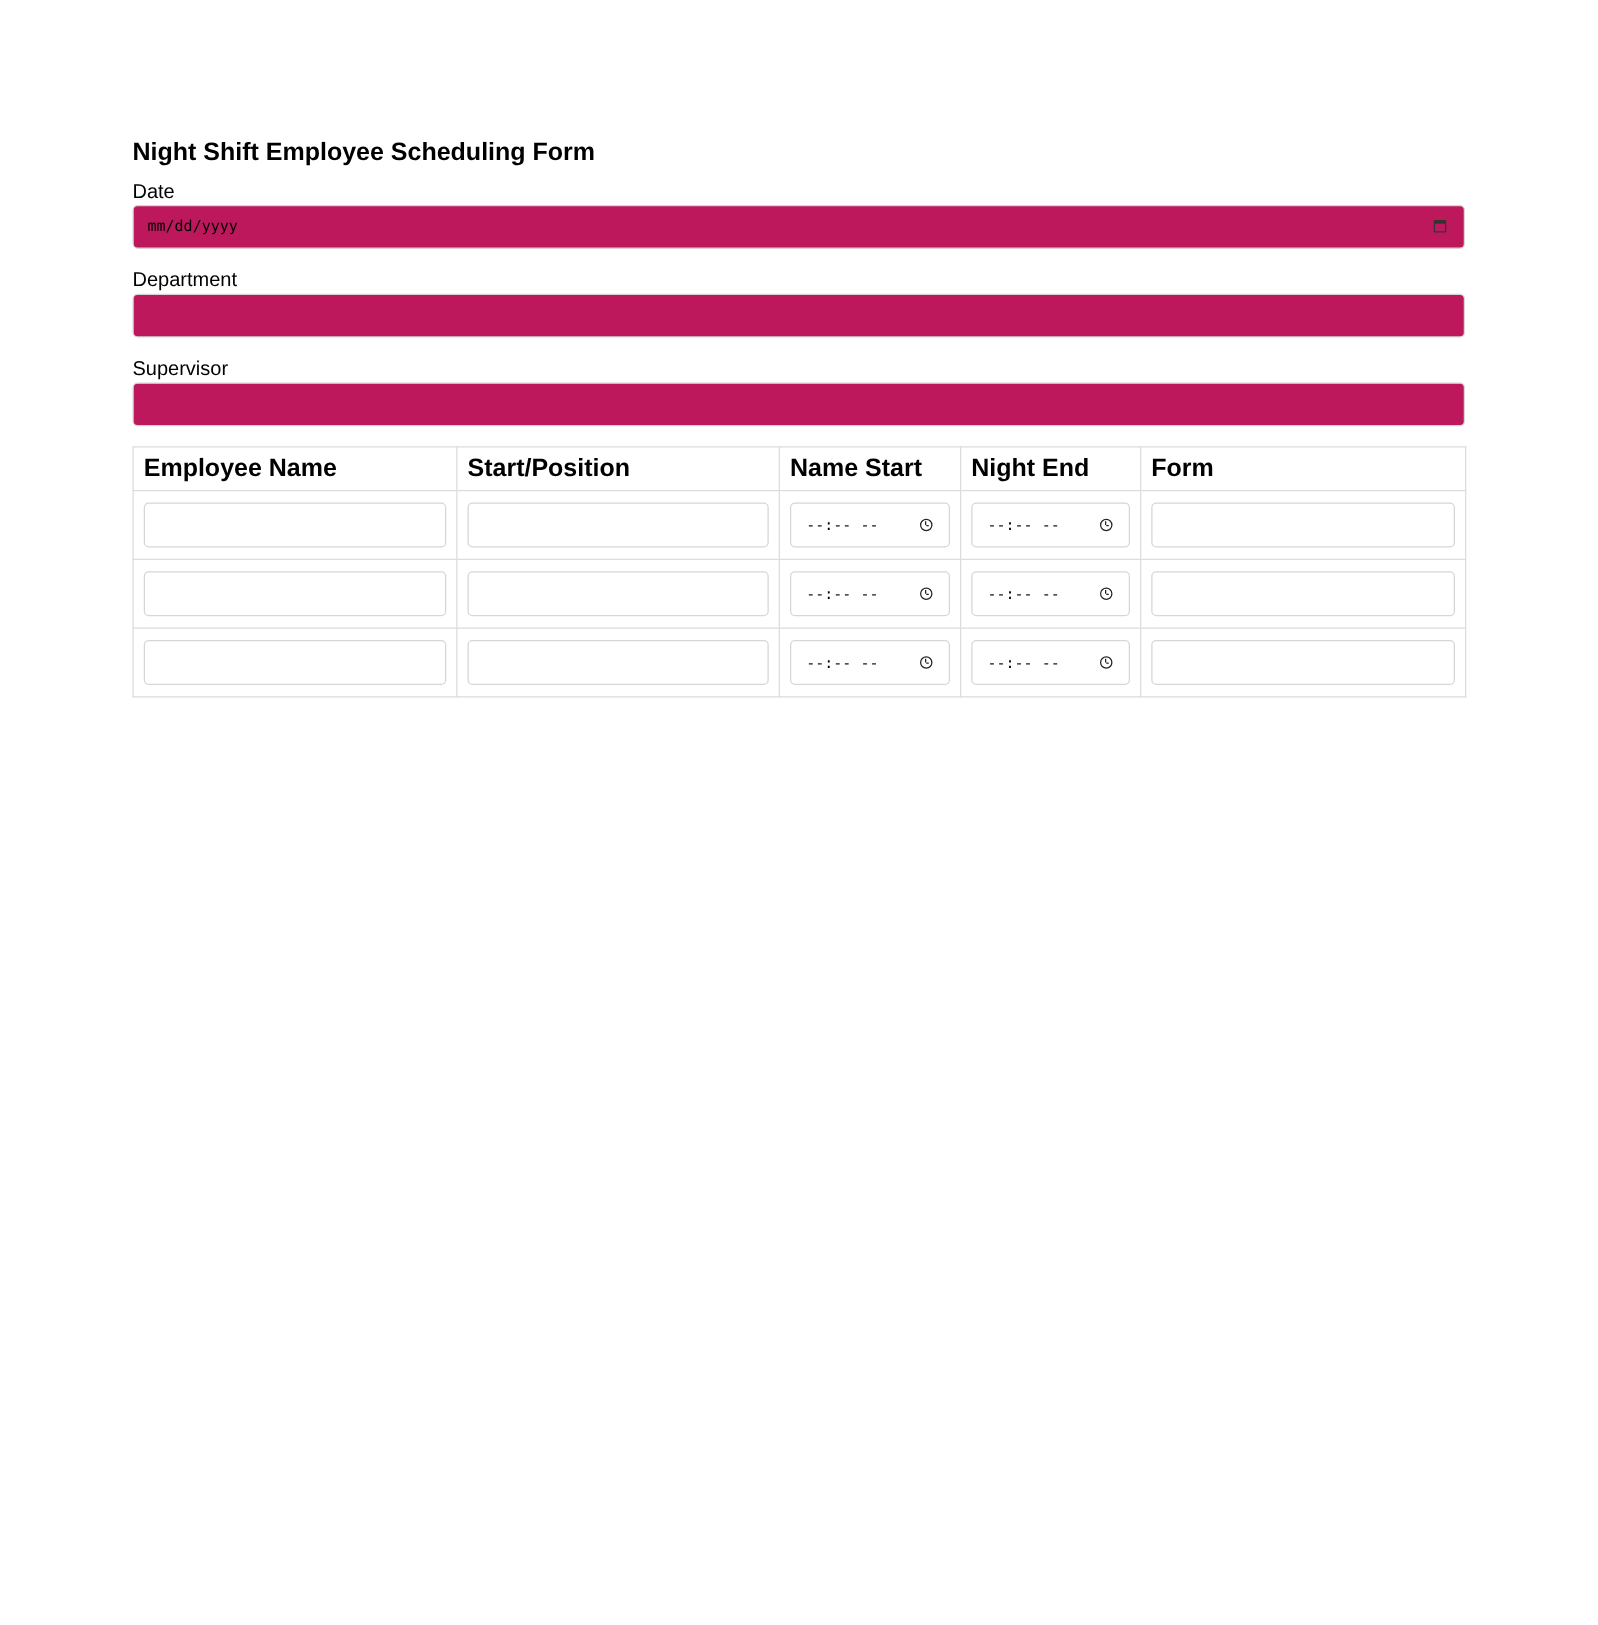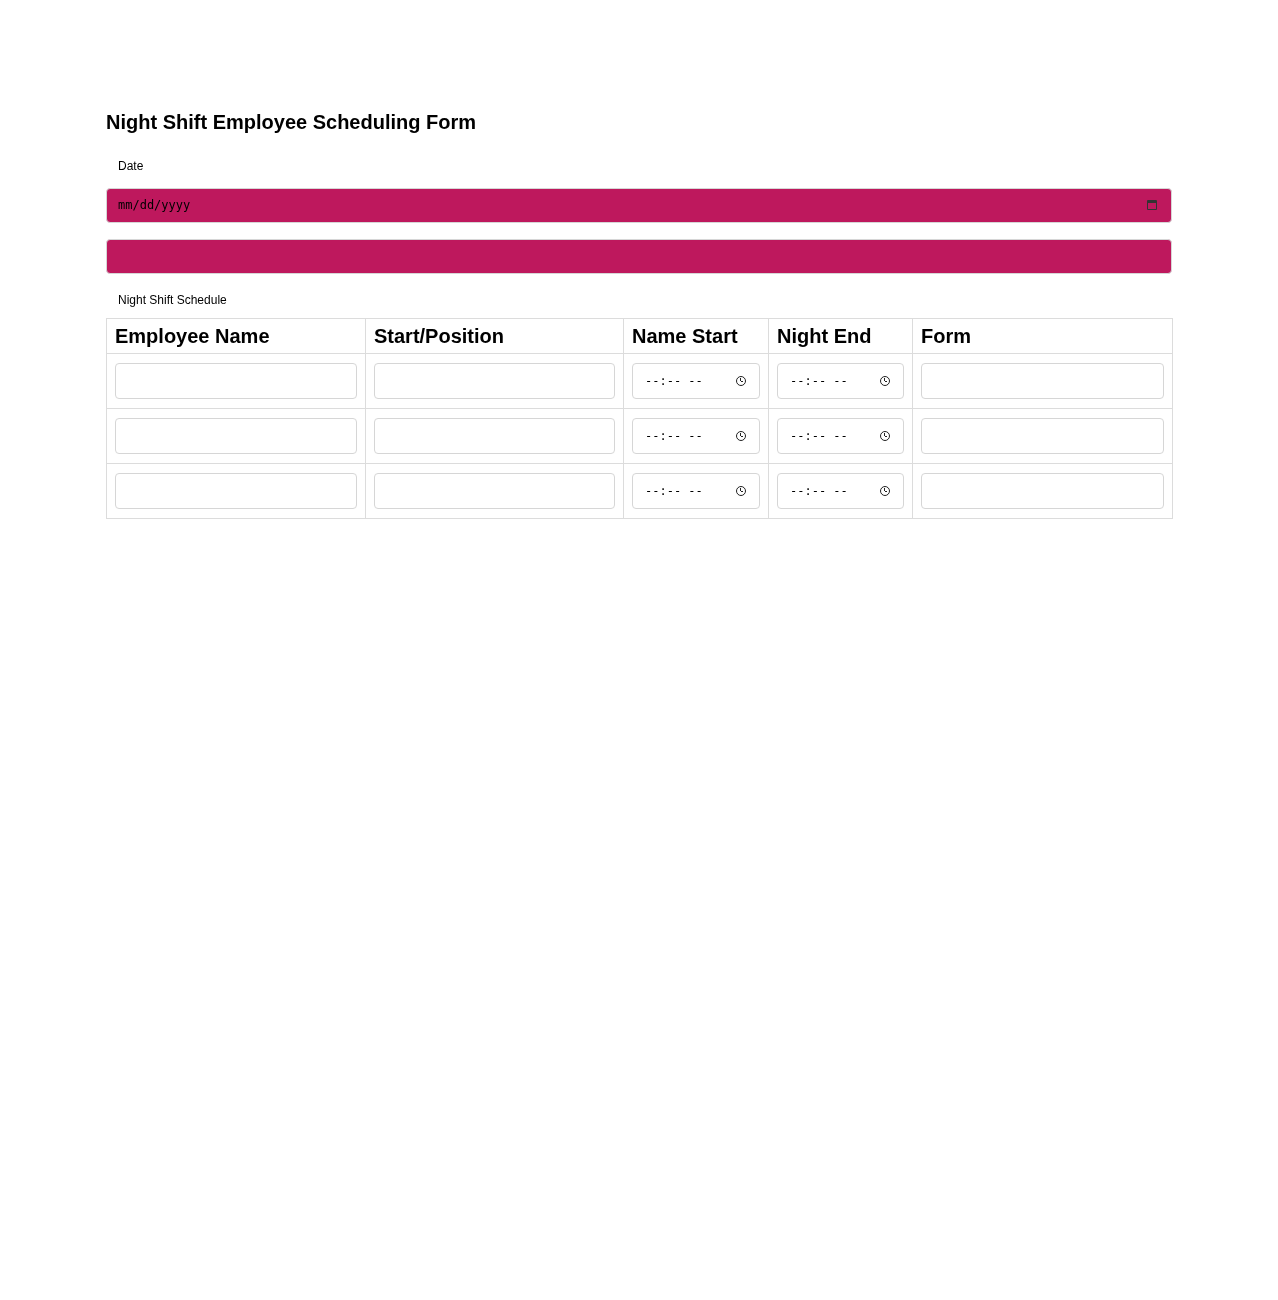--- a/index.html
+++ b/index.html
@@ -1,19 +1,19 @@
 <!DOCTYPE html>
 <html><head>
 <meta charset="utf-8">
 <style>
   html, body { margin: 0; padding: 0; background: #ffffff; }
   body { font-family: "Liberation Sans", sans-serif; color: #000; width: 1278px; height: 1300px; position: relative; }
   .container { position: absolute; left: 106px; top: 100px; width: 1066px; }
   h1 { font-size: 20px; font-weight: bold; margin: 0; line-height: 44px; height: 44px; }
-  label.lbl { display: block; font-size: 12px; line-height: 20px; margin: 12px; }
+  label.lbl { display: block; font-size: 16px; line-height: 20px; margin: 0; }
   .field { margin-bottom: 16px; }
   .inp { box-sizing: border-box; width: 100%; height: 35px; border: 1px solid #d6d6d6; border-radius: 4px; background: #be185d; position: relative; display: block; }
   .date-inp { height: 35px; }
   .date-text { position: absolute; left: 11px; top: 9px; font-family: "DejaVu Sans Mono", monospace; font-size: 12px; color: #000; letter-spacing: 0px; }
   .cal-icon { position: absolute; right: 14px; top: 11px; width: 10px; height: 10px; box-sizing: border-box; border: 1.5px solid #333; border-top-width: 3px; border-radius: 1px; }
   table { border-collapse: collapse; width: 1066px; table-layout: fixed; }
   th, td { border: 1px solid #dcdcdc; padding: 8px; }
   th { text-align: left; font-size: 20px; font-weight: bold; height: 18px; line-height: 18px; }
   td { height: 38px; padding-top: 8px; padding-bottom: 8px; vertical-align: middle; }
   .cell-inp { box-sizing: border-box; width: 100%; height: 36px; border: 1px solid #d6d6d6; border-radius: 4px; background: #fff; position: relative; }
@@ -32,26 +32,30 @@
 
   <div class="field">
     <label class="lbl">Date</label>
     <div class="inp date-inp">
       <span class="date-text">mm/dd/yyyy</span>
       <span class="cal-icon"></span>
     </div>
   </div>
 
   <div class="field">
+    <label class="lbl">Department</label>
     <div class="inp"></div>
   </div>
 
+  <div class="field">
+    <label class="lbl">Supervisor</label>
+    <div class="inp"></div>
+  </div>
 
   <div class="field">
-    <label class="lbl" style="margin-bottom:8px;">Night Shift Schedule</label>
     <table>
       <colgroup>
         <col style="width:259px">
           <col style="width:258px">
           <col style="width:145px">
           <col style="width:144px">
           <col style="width:260px">
       </colgroup>
       <thead>
         <tr>

